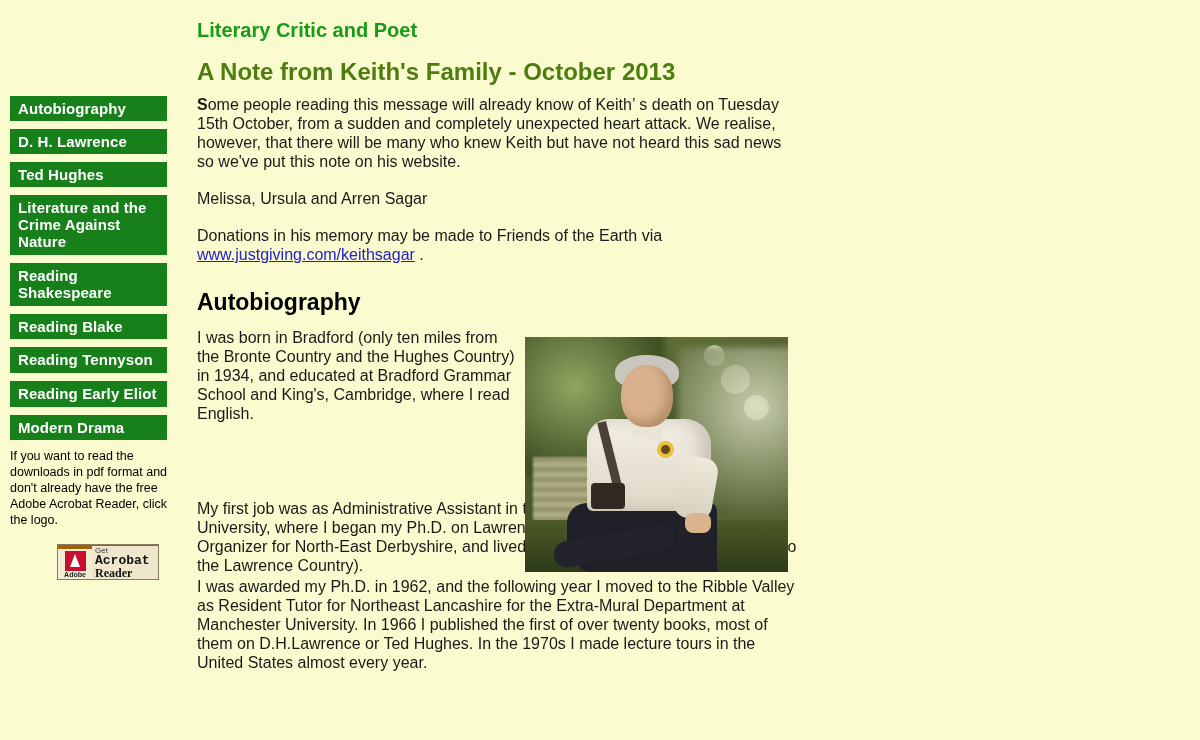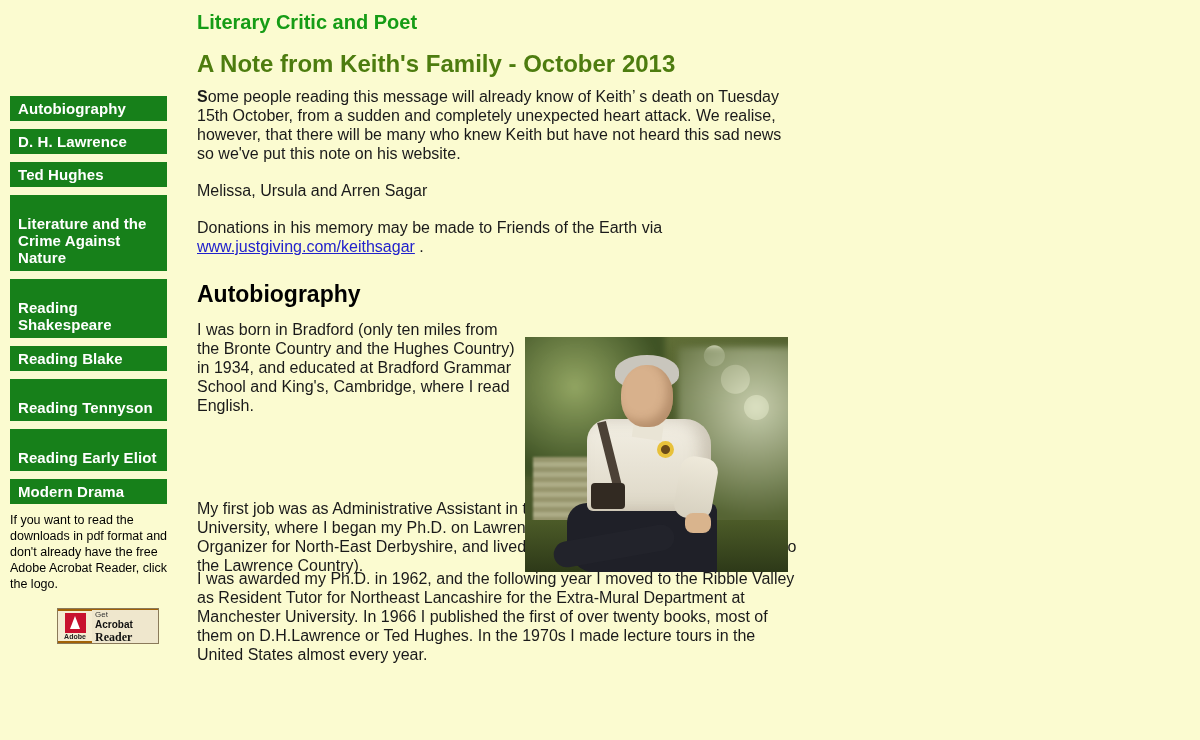--- a/index.html
+++ b/index.html
@@ -34,38 +34,38 @@
     color: #ffffff;
     font-weight: bold;
     font-size: 15px;
     line-height: 17px;
     padding: 4px 0 4px 8px;
     margin-bottom: 8px;
     box-sizing: border-box;
     letter-spacing: 0.1px;
     cursor: pointer;
   }
-  .navbtn.two-line { padding-top: 20px; padding-bottom: 5px; }
+  .navbtn.two-line { padding-top: 4px; padding-bottom: 5px; }
 
   .pdf-note {
     width: 175px;
     font-size: 12.5px;
     line-height: 16px;
     color: #000;
   }
 
   .acrobat {
     margin-top: 16px;
     margin-left: 47px;
     width: 100px;
     height: 34px;
     border: 1px solid #8a7a5a;
     background: #a16207;
     display: flex;
-    align-items: center;
+    align-items: flex-end;
     cursor: pointer;
     position: relative;
     overflow: hidden;
   }
   .acrobat .logo-col {
     width: 34px;
     background: #f4ecd2;
     display: flex;
     flex-direction: column;
     align-items: center;
@@ -101,25 +101,25 @@
     flex-direction: column;
     justify-content: center;
     padding-left: 3px;
   }
   .acrobat .get {
     font-size: 8px;
     color: #333;
     line-height: 9px;
   }
   .acrobat .acro {
-    font-size: 10px;
+    font-size: 13px;
     font-weight: bold;
     color: #111;
     line-height: 12px;
-    font-family: Liberation Sans, sans-serif;
+    font-family: Liberation Mono, monospace;
   }
   .acrobat .reader {
     font-size: 12px;
     font-weight: bold;
     color: #111;
     line-height: 12px;
     font-family: "Liberation Serif", serif;
   }
 
   
@@ -134,21 +134,21 @@
     font-weight: bold;
     color: #169c16;
     line-height: 50px;
     margin: 8px 0 0 0;
     letter-spacing: -0.5px;
   }
   .site-subtitle {
     font-size: 20px;
     font-weight: bold;
     color: #169c16;
-    margin: 10px 0 0 0;
+    margin: 18px 0 0 0;
     line-height: 24px;
   }
   h2.section-head {
     font-size: 24px;
     font-weight: bold;
     color: #4d7c0f;
     margin: 16px 0 10px 0;
     line-height: 27px;
   }
   h2.auto-head {

